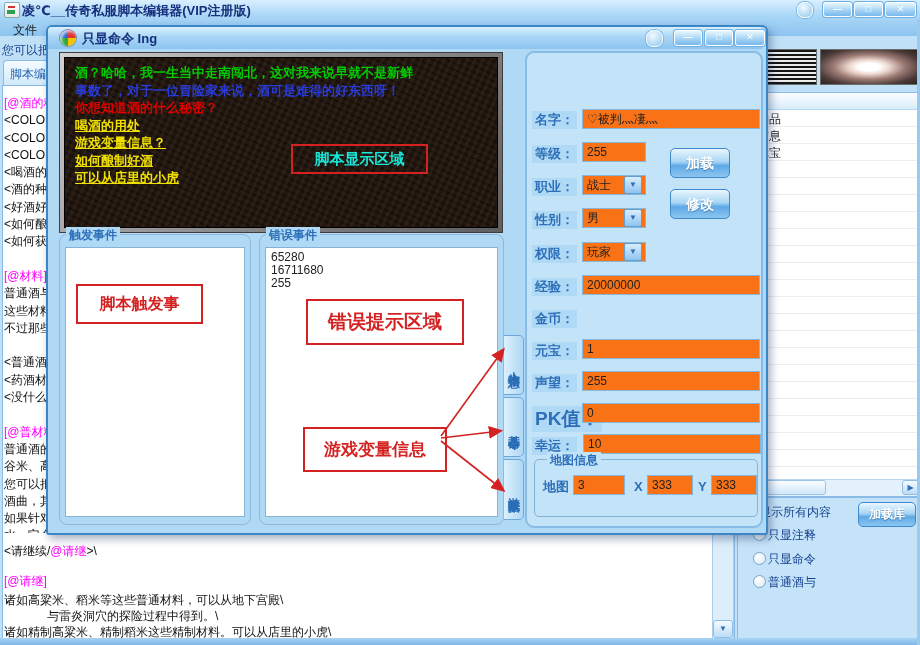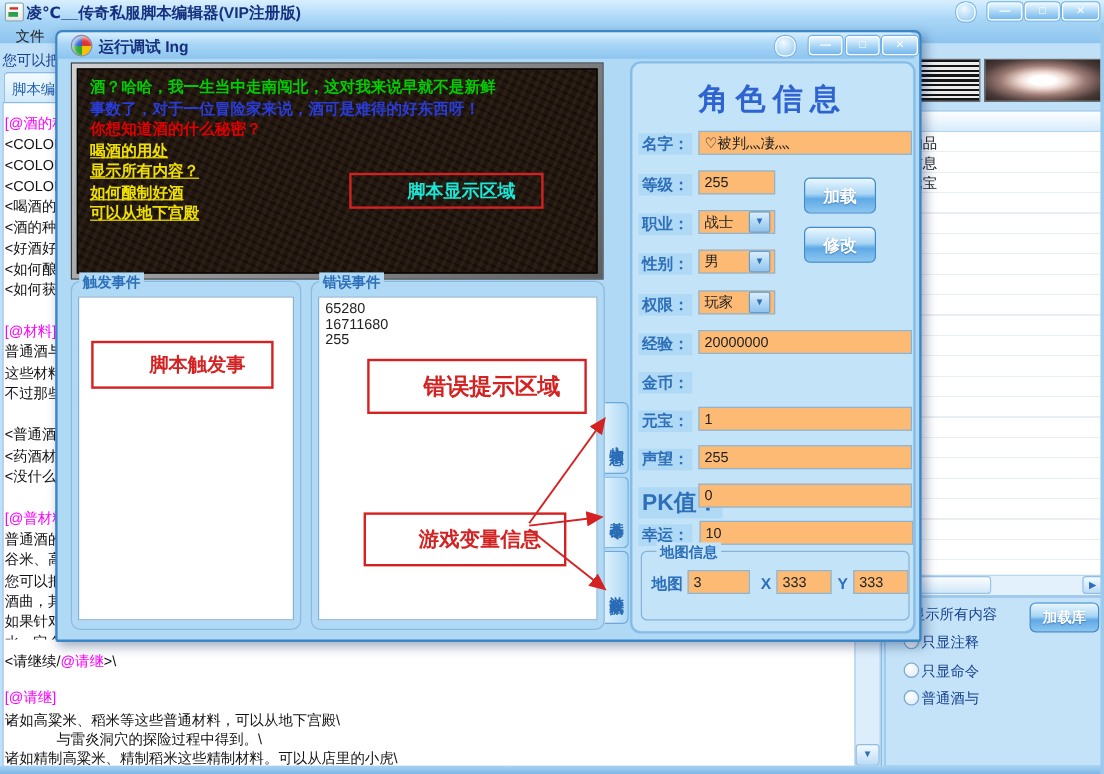--- a/index.html
+++ b/index.html
@@ -12,32 +12,32 @@
   .title-text{font-size:13px;font-weight:bold;color:#17307e;white-space:nowrap;overflow:hidden;}
   .cap-btn{background:linear-gradient(180deg,#e9f7ff 0%,#a6d4f5 55%,#77b8ec 100%);
            border:1px solid #fff;border-radius:3px;box-shadow:0 0 0 1px #6fb0e4;
            color:#fff;font-size:9px;font-weight:bold;text-align:center;line-height:12px;cursor:pointer;}
   .pin{background:radial-gradient(circle at 40% 30%,#f2fbff,#8fc7ef);border:1px solid #fff;
        border-radius:45% 45% 40% 40%;box-shadow:0 0 0 1px #79b6e6;}
   .app-ico{background:linear-gradient(180deg,#ffffff,#e7e7e7);border:1px solid #8aa;border-radius:2px;}
   .app-ico i{position:absolute;left:2px;top:7px;width:8px;height:4px;background:#2e9e4f;}
   .app-ico b{position:absolute;left:3px;top:3px;width:7px;height:2px;background:#c33;}
   
-  .field{background:#fdba74;border:1px solid #86b6da;font-size:12px;color:#222;
+  .field{background:#f97316;border:1px solid #86b6da;font-size:12px;color:#222;
          padding:0 0 0 4px;line-height:18px;white-space:nowrap;overflow:hidden;}
   .combo-arrow{background:linear-gradient(180deg,#d9eefc,#8fc3ee);border:1px solid #5f9fd4;
                border-radius:2px;color:#2d6fb8;font-size:8px;text-align:center;line-height:16px;cursor:pointer;}
   .blue-btn{background:linear-gradient(180deg,#eaf7ff 0%,#a9d6f4 45%,#5fa9e6 60%,#8cc6f0 100%);
             border:1px solid #3f88cc;border-radius:5px;color:#fff;font-weight:bold;
             text-align:center;cursor:pointer;text-shadow:0 1px 1px rgba(0,60,120,.45);}
   .grp{border:1px solid #8fb8dc;border-radius:8px;background:#b0d9f5;}
   .grp-label{color:#2d6fb8;font-size:12px;font-weight:bold;background:#b0d9f5;padding:0 3px;white-space:nowrap;}
   .inner-white{background:#fff;border:1px solid #86b2d4;}
   .red-box{border:2px solid #d42222;color:#d42222;font-weight:bold;
-           display:flex;align-items:center;justify-content:center;white-space:nowrap;padding-left:25px;}
+           display:flex;align-items:center;justify-content:center;white-space:nowrap;}
   .radio{width:11px;height:11px;border:1px solid #7aa6c8;border-radius:50%;
          background:radial-gradient(circle at 35% 30%,#ffffff,#d9e9f5);cursor:pointer;}
   .opt-label{font-size:12px;color:#17418f;white-space:nowrap;}
   
   .ed-line{font-size:12px;color:#111;white-space:nowrap;}
   .mag{color:#ff00ff;}
   
   .stone{background:linear-gradient(135deg,#d2d2d2 0%,#9a9a9a 40%,#5e5e5e 100%);
          border:1px solid #3e3e3e;}
   .dark{background-color:#211710;border:1px solid #000;
@@ -148,37 +148,37 @@
     <div class="abs opt-label" style="left:30px;top:76px;">普通酒与</div>
   </div>
 
   <div class="abs" style="left:0;top:638px;width:920px;height:7px;background:linear-gradient(180deg,#a9d3f2,#7db7e8);"></div>
   <div class="abs" style="left:917px;top:19px;width:3px;height:626px;background:#9ccaec;"></div>
 
   <div class="abs" style="left:46px;top:25px;width:718px;height:506px;background:#b0d9f5;border:2px solid #3d86c6;border-radius:6px 6px 3px 3px;box-shadow:3px 4px 9px rgba(0,30,80,.35);">
 
     <div class="abs titlebar" style="left:0;top:0;width:714px;height:22px;border-radius:4px 4px 0 0;">
       <div class="abs" style="left:12px;top:3px;width:16px;height:16px;border-radius:50%;background:conic-gradient(#e03333 0 90deg,#f5c400 90deg 180deg,#2fa83c 180deg 270deg,#3366cc 270deg 360deg);box-shadow:inset 2px 2px 3px rgba(255,255,255,.7),0 0 0 1px #88a;"></div>
-      <div class="abs title-text" style="left:34px;top:3px;width:380px;">运行调试  Ing</div>
+      <div class="abs title-text" style="left:34px;top:3px;width:380px;">只显命令  Ing</div>
       <div class="abs pin" style="left:598px;top:3px;width:15px;height:15px;"></div>
       <div class="abs cap-btn" style="left:626px;top:3px;width:26px;height:14px;"><span>—</span></div>
       <div class="abs cap-btn" style="left:657px;top:3px;width:26px;height:14px;"><span>□</span></div>
       <div class="abs cap-btn" style="left:687px;top:3px;width:28px;height:14px;"><span>✕</span></div>
     </div>
 
     <div class="abs stone" style="left:11px;top:25px;width:442px;height:179px;">
       <div class="abs dark" style="left:4px;top:4px;width:432px;height:169px;overflow:hidden;">
         <div class="abs" style="left:10px;top:6px;">
           <div class="npc-line c-green">酒？哈哈，我一生当中走南闯北，这对我来说早就不是新鲜</div>
           <div class="npc-line c-blue">事数了，对于一位冒险家来说，酒可是难得的好东西呀！</div>
           <div class="npc-line c-red">你想知道酒的什么秘密？</div>
           <div class="npc-line c-link">喝酒的用处</div>
-          <div class="npc-line c-link">显示所有内容？</div>
+          <div class="npc-line c-link">游戏变量信息？</div>
           <div class="npc-line c-link">如何酿制好酒</div>
-          <div class="npc-line c-link">可以从地下宫殿</div>
+          <div class="npc-line c-link">可以从店里的小虎</div>
         </div>
       </div>
       <div class="abs red-box cyan-t" style="left:231px;top:91px;width:133px;height:26px;font-size:15px;">脚本显示区域</div>
     </div>
 
     <div class="abs grp" style="left:11px;top:207px;width:190px;height:289px;">
       <div class="abs grp-label" style="left:6px;top:-8px;">触发事件</div>
       <div class="abs inner-white" style="left:5px;top:12px;width:178px;height:268px;"></div>
       <div class="abs red-box" style="left:16px;top:49px;width:123px;height:36px;font-size:16px;">脚本触发事</div>
     </div>
@@ -193,21 +193,20 @@
       </div>
       <div class="abs red-box" style="left:46px;top:64px;width:154px;height:42px;font-size:19px;">错误提示区域</div>
       <div class="abs red-box" style="left:43px;top:192px;width:140px;height:41px;font-size:17px;">游戏变量信息</div>
     </div>
 
     <div class="abs vtab" style="left:456px;top:308px;width:19px;height:58px;">人物信息</div>
     <div class="abs vtab" style="left:456px;top:370px;width:19px;height:58px;">基本命令</div>
     <div class="abs vtab" style="left:456px;top:432px;width:19px;height:59px;">游戏数据</div>
 
     <div class="abs" style="left:477px;top:24px;width:234px;height:473px;background:#c3e3f9;border:2px solid #86bce6;border-radius:9px;">
-      <div class="abs" style="left:0;top:13px;width:234px;text-align:center;font-size:25px;font-weight:bold;color:#2f64d0;letter-spacing:6px;">角色信息</div>
 
       <div class="abs grp-label" style="left:5px;top:58px;font-size:13px;">名字：</div>
       <div class="abs field" style="left:55px;top:56px;width:172px;height:18px;">♡被判灬凄灬</div>
 
       <div class="abs grp-label" style="left:5px;top:92px;font-size:13px;">等级：</div>
       <div class="abs field" style="left:55px;top:89px;width:58px;height:18px;">255</div>
 
       <div class="abs blue-btn" style="left:143px;top:95px;width:58px;height:28px;line-height:28px;font-size:14px;">加载</div>
       <div class="abs blue-btn" style="left:143px;top:136px;width:58px;height:28px;line-height:28px;font-size:14px;">修改</div>
 

